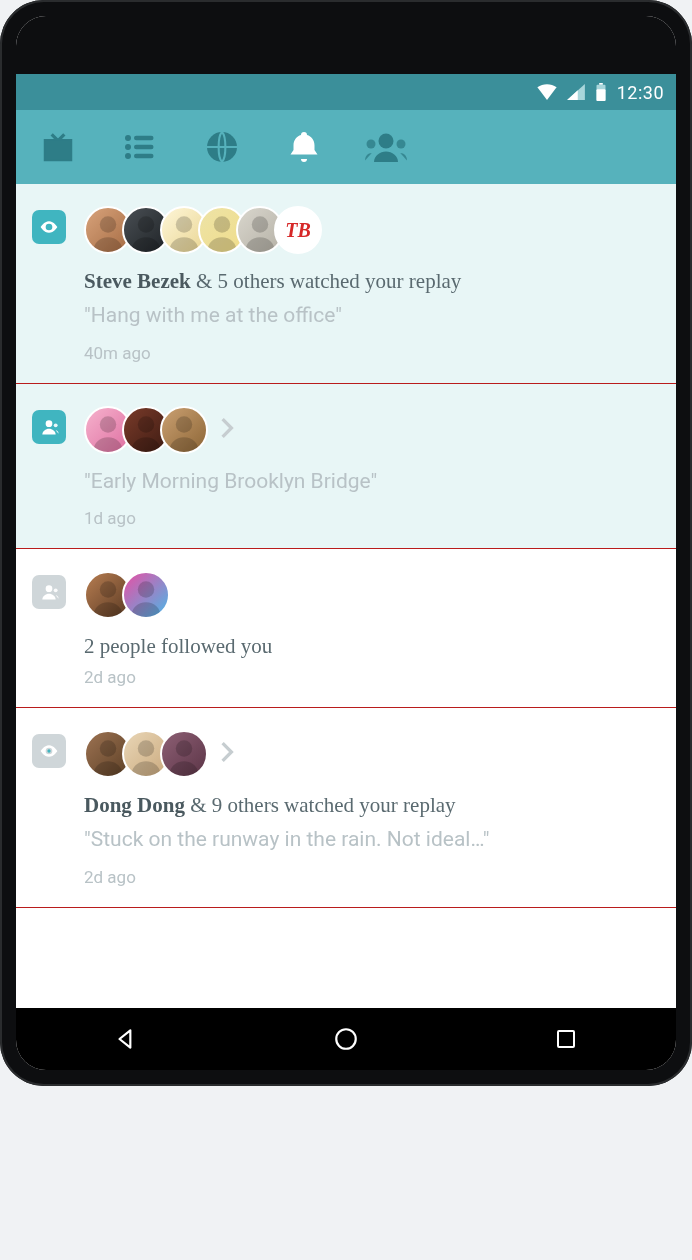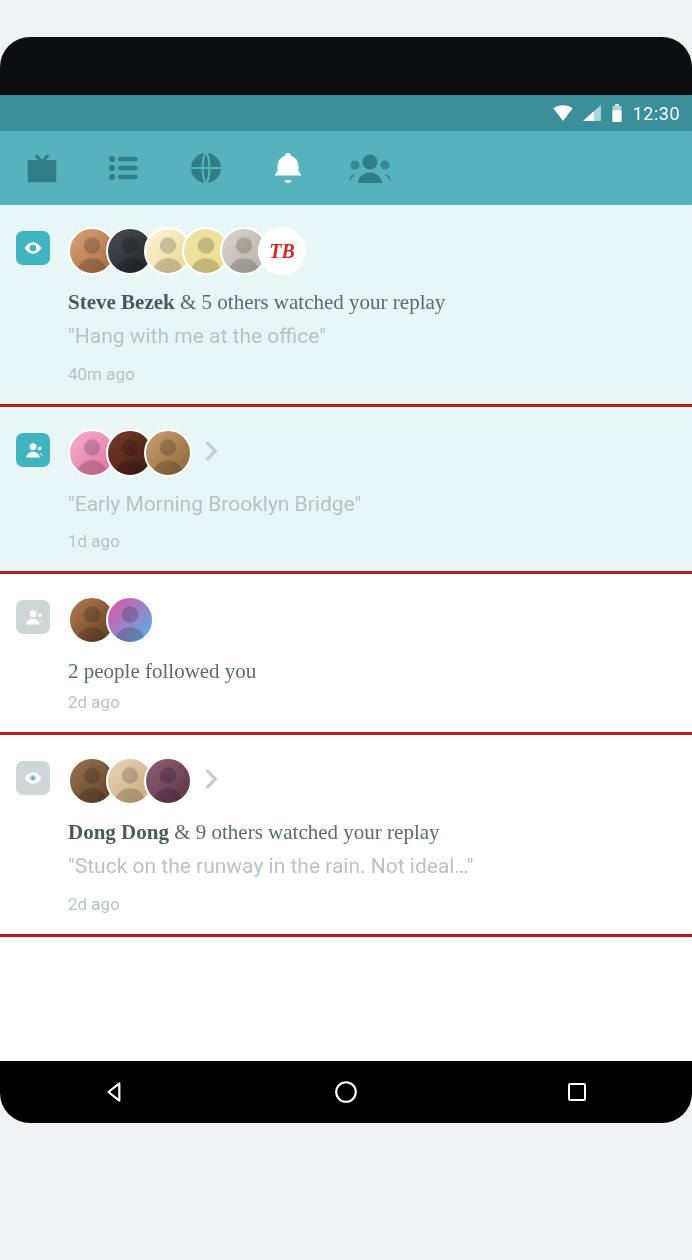--- a/index.html
+++ b/index.html
@@ -11,24 +11,23 @@
     overflow: hidden;
     display: flex;
     justify-content: center;
     align-items: flex-start;
   }
   .phone-frame {
     width: 692px;
     height: 1086px;
     background: #0d0e10;
     border-radius: 44px;
-    padding: 0;
+    padding: 16px;
     position: relative;
     box-shadow: inset 0 0 0 2px #2a2c2e;
-    margin-top: 37px;
   }
   .phone-inner {
     width: 100%;
     height: 100%;
     border-radius: 30px;
     overflow: hidden;
     position: relative;
     background: #fff;
     display: flex;
     flex-direction: column;
@@ -94,21 +93,21 @@
 
   
   .content {
     flex: 1 1 auto;
     overflow: hidden;
     background: #fff;
   }
   .notif {
     display: flex;
     padding: 22px 16px 20px 16px;
-    border-bottom: 3px solid #b91c1c;
+    border-bottom: 1px solid #b91c1c;
     gap: 18px;
   }
   .notif.unread { background: #e8f6f6; }
   .icon-badge {
     width: 34px; height: 34px;
     border-radius: 7px;
     display: flex;
     align-items: center;
     justify-content: center;
     flex: 0 0 auto;

